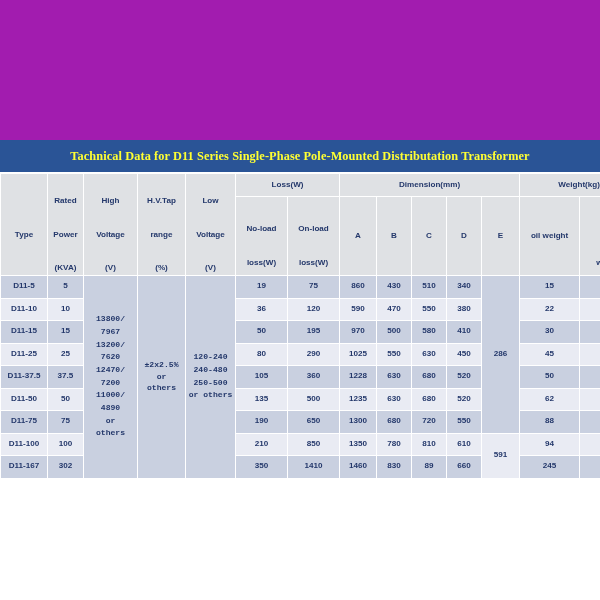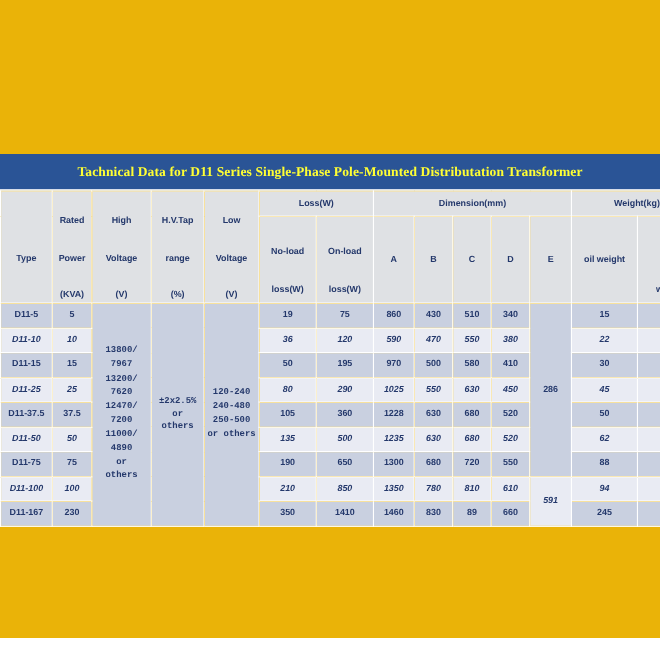--- a/index.html
+++ b/index.html
@@ -9,22 +9,22 @@
   body {
     width: 600px;
     height: 600px;
     background: #ffffff;
     font-family: "Liberation Sans", sans-serif;
     overflow: hidden;
   }
   #page {
     position: relative;
     width: 600px;
-    height: 580px;
-    background: #eab308;
+    height: 476px;
+    background: #a21caf;
   }
   #table-wrap {
     position: absolute;
     left: 0px;
     top: 140px;
     width: 600px;
   }
   .title-bar {
     background: #2a5496;
     height: 33px;
@@ -73,21 +73,20 @@
   }
   tbody td {
     height: 21.5px;
   }
   tbody tr.odd td {
     background: #c9d0e0;
     margin-left: 13px;
   }
   tbody tr.even td {
     background: #e9ebf3;
-    font-style: italic;
   }
   tbody td.span-cell {
     background: #c9d0e0;
   }
   .cell-lines {
     display: block;
     padding: 1px 2px;
     font-family: Liberation Mono, monospace;
   }
 </style>
@@ -284,21 +283,21 @@
             <td>1350</td>
             <td>780</td>
             <td>810</td>
             <td>610</td>
             <td rowspan="2" class="span-cell">591</td>
             <td>94</td>
             <td>530</td>
           </tr>
           <tr class="odd">
             <td>D11-167</td>
-            <td>230</td>
+            <td>302</td>
             <td>350</td>
             <td>1410</td>
             <td>1460</td>
             <td>830</td>
             <td>89</td>
             <td>660</td>
             <td>245</td>
             <td>680</td>
           </tr>
         </tbody>

